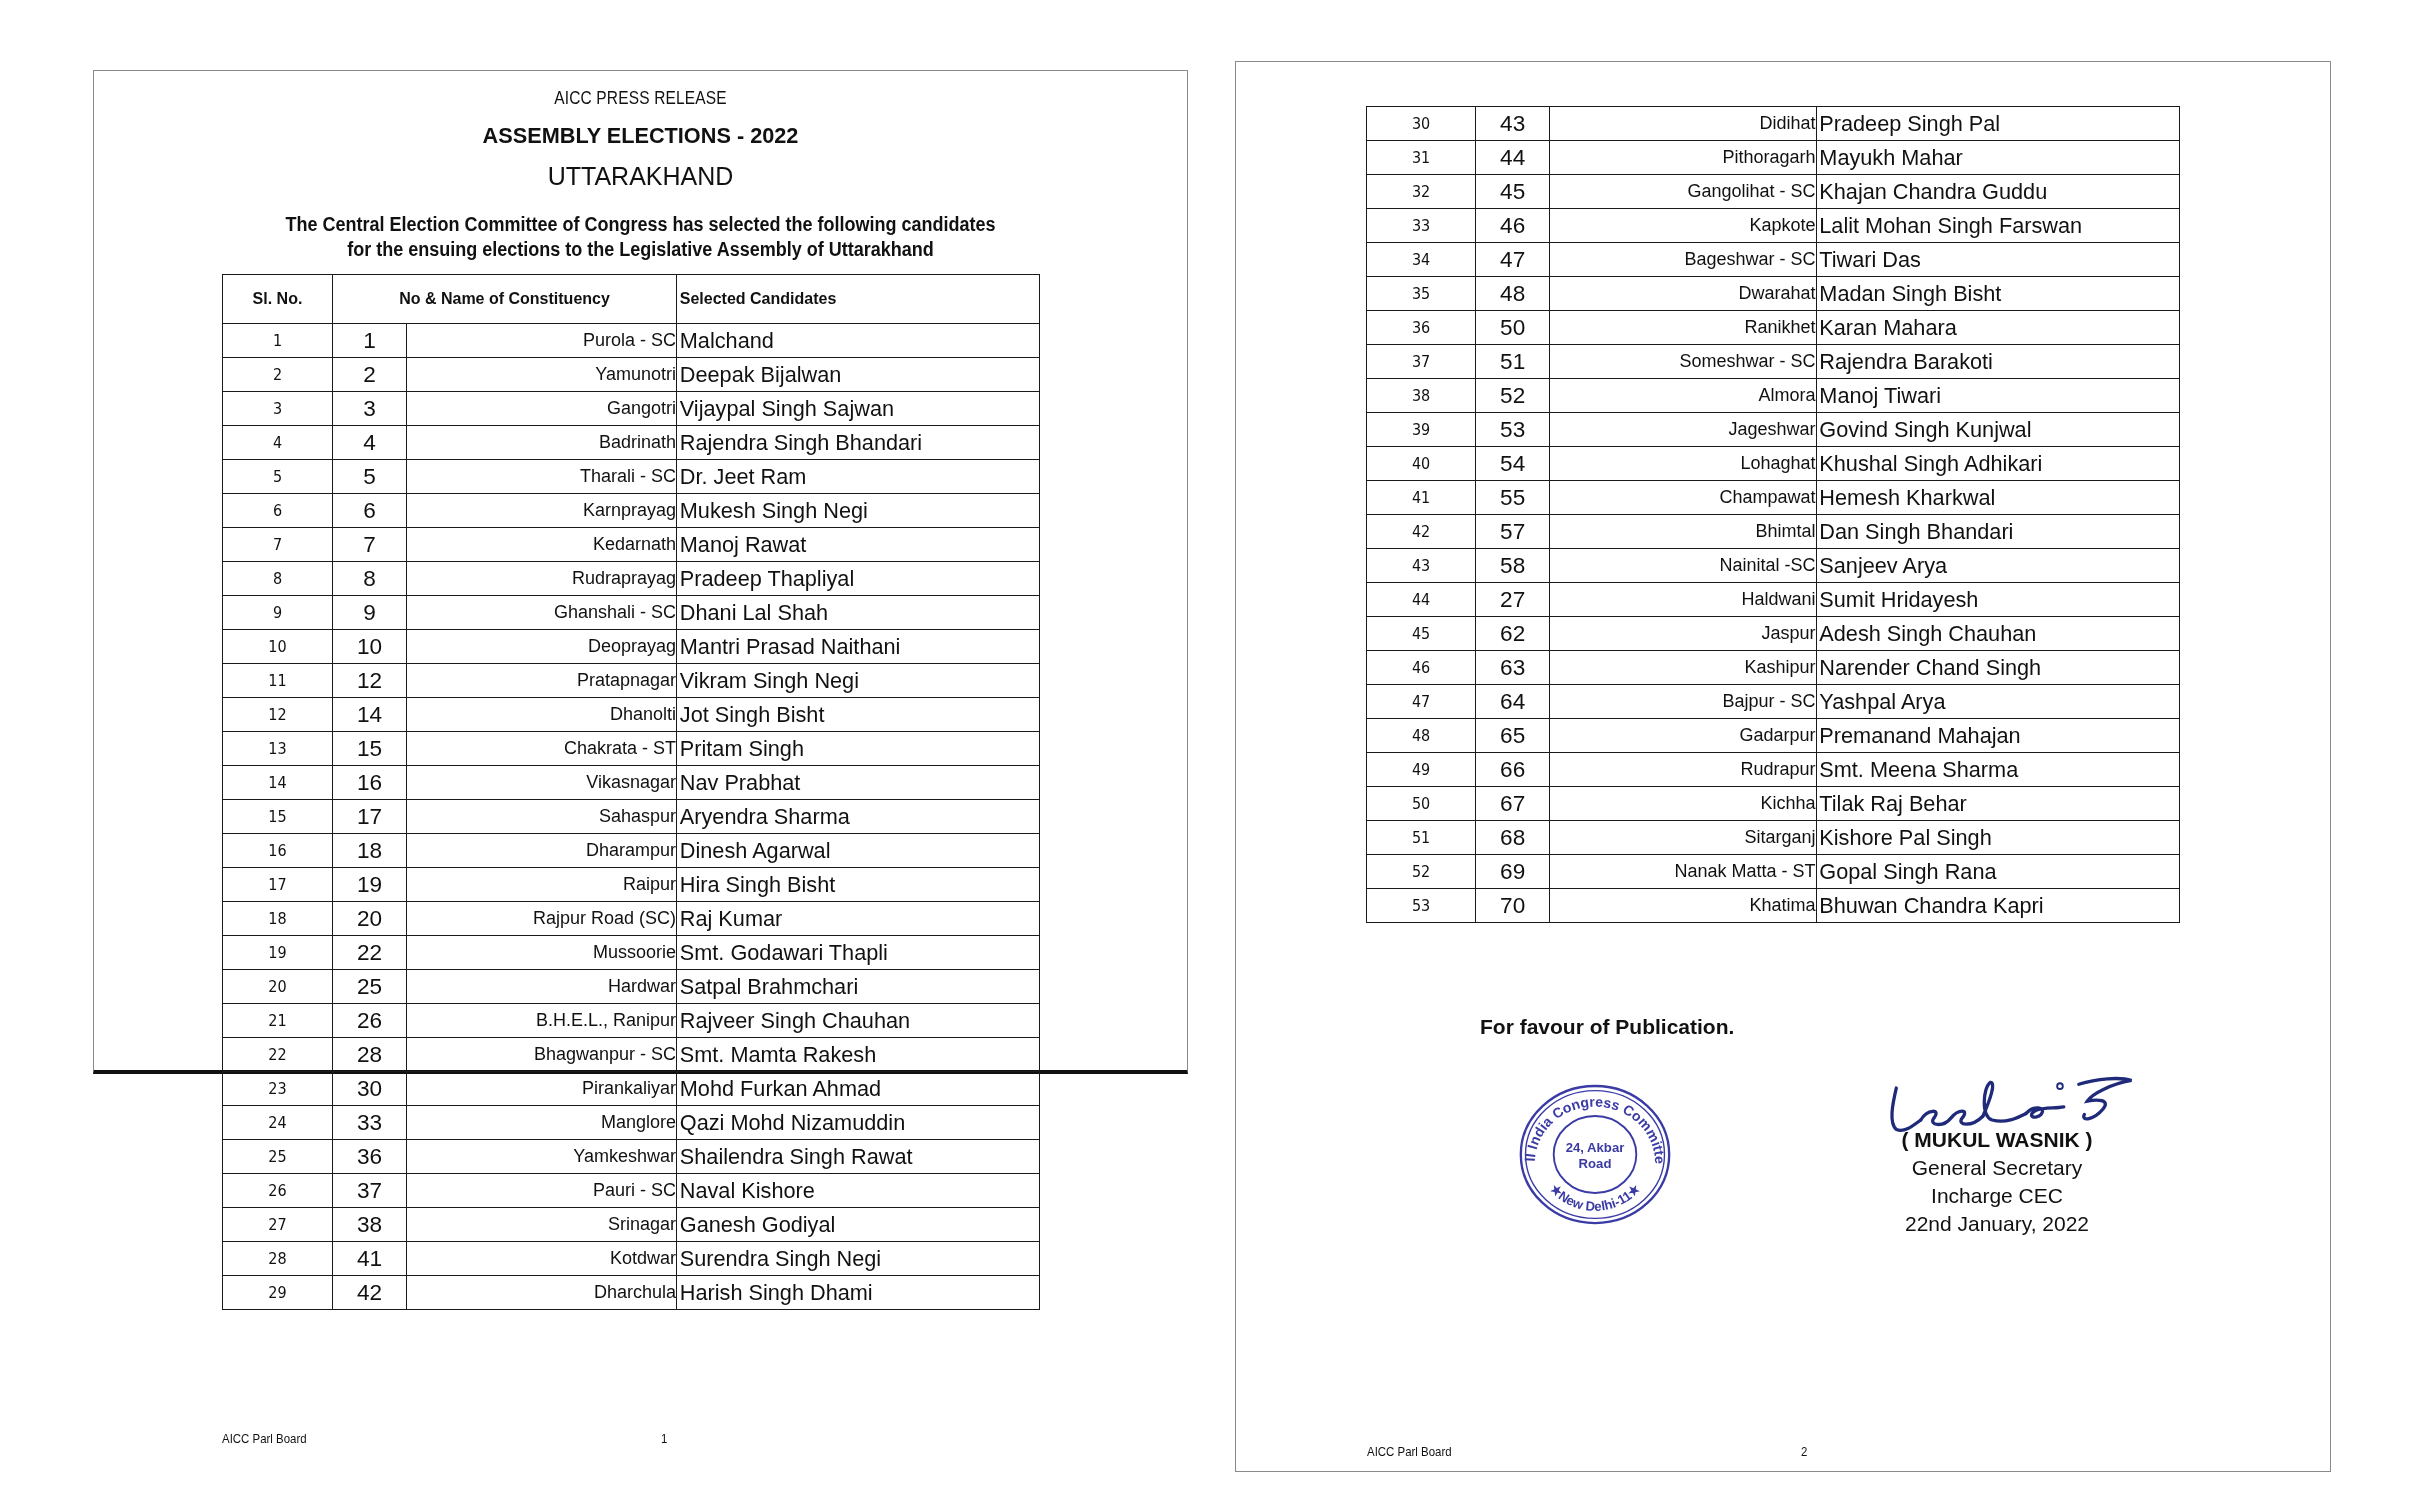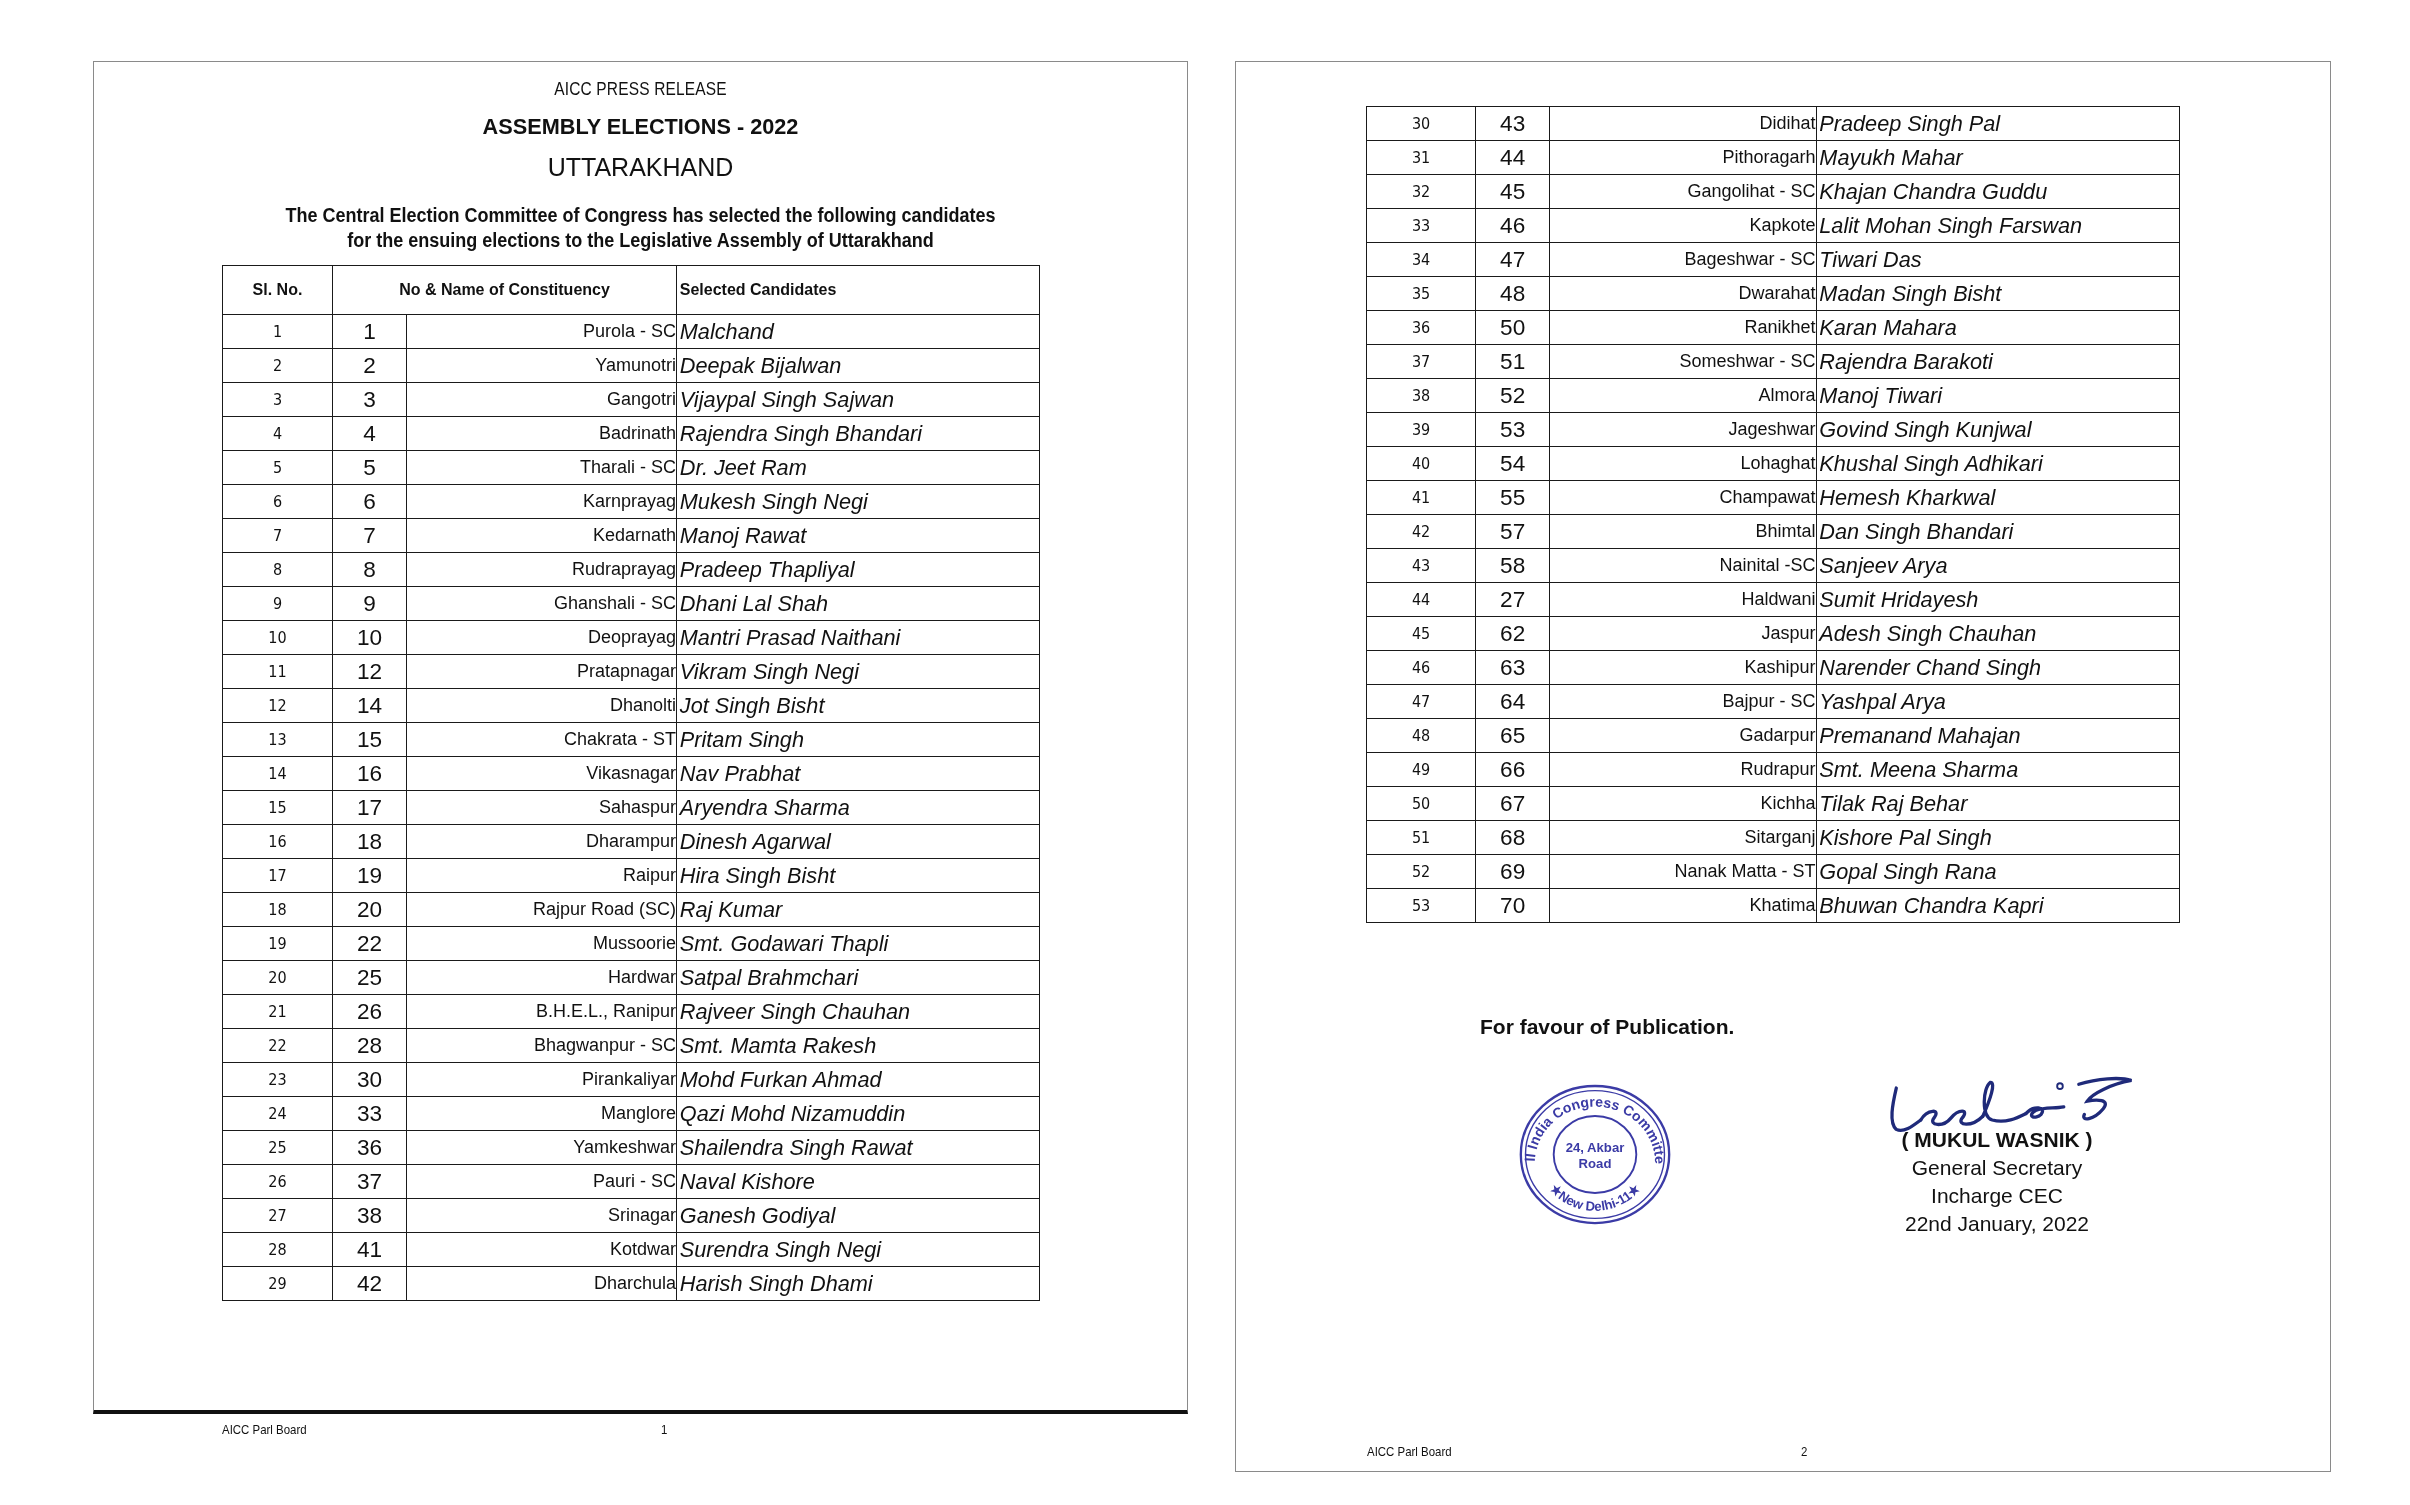--- a/index.html
+++ b/index.html
@@ -1,33 +1,33 @@
 <!DOCTYPE html>
 <html style="font-size:15px"><head>
 <meta charset="utf-8">
 <style>
   html, body { margin:0; padding:0; background:#ffffff; }
   body { width:2411px; height:1506px; position:relative; overflow:hidden; font-family:"Liberation Sans", sans-serif; color:#111; }
   .page { position:absolute; background:#fff; box-sizing:border-box; }
-  #page1 { left:93px; top:61px; width:1095px; height:1353px; border-top:1.9px solid #8a8a8a; border-left:1.9px solid #8a8a8a; border-right:1.9px solid #8a8a8a; border-bottom:4.7px solid #111; }
+  #page1 { left:93px; top:70px; width:1095px; height:1004px; border-top:1.9px solid #8a8a8a; border-left:1.9px solid #8a8a8a; border-right:1.9px solid #8a8a8a; border-bottom:4.7px solid #111; }
   #page2 { left:1235px; top:61px; width:1096px; height:1411px; border:1.9px solid #8a8a8a; }
   .center-text { position:absolute; left:0; width:100%; text-align:center; white-space:nowrap; }
   .pr { font-family:"Liberation Sans Narrow","Liberation Sans", sans-serif; font-size:18px; top:17px; transform:scaleX(0.86); letter-spacing:0.2px; }
   .h1 { font-size:21.7px; top:52px;font-weight:bold; }
   .h2 { font-size:25px; top:91px; }
   .intro { font-size:20px; font-weight:bold; line-height:25.4px; top:141px; transform:scaleX(0.9); }
   table.cand { position:absolute; border-collapse:collapse; table-layout:fixed; }
   table.cand td, table.cand th { border:1.9px solid #1a1a1a; padding:0; height:33px; white-space:nowrap; overflow:hidden; }
   table.cand th { font-size:16px; font-weight:bold; height:48px; }
   #t1 { left:128px; top:203px; width:817px; }
   #t2 { left:130px; top:44px; width:814px; }
   .c-sl { text-align:center; font-size:16px; font-family:"DejaVu Sans Condensed","DejaVu Sans", sans-serif; }
   .c-no { text-align:center; font-size:22.6px; }
   .c-name { text-align:right; font-size:18px; padding-left:2.8px !important; }
-  .c-cand { text-align:left; font-size:21.7px; padding-left:2.8px !important;font-style:italic; }
+  .c-cand { text-align:left; font-size:21.7px; padding-left:2.8px !important; }
   th.h-cand { text-align:left; padding-left:2.8px !important; }
   .footer { position:absolute; font-size:13px; font-family:"Liberation Sans", sans-serif; transform:scaleX(0.88); transform-origin:left center; }
   .fav { position:absolute; left:244px; top:953px; font-size:21px; font-weight:bold; white-space:nowrap;text-align:right; }
   .stamp { position:absolute; left:282px; top:1020px; width:154px; height:145px; }
   .sig { position:absolute; left:649px; top:1009px; width:254px; height:66px; }
   .signblock { position:absolute; left:648px; top:1064px; width:226px; text-align:center; font-size:21px; line-height:28px; }
   .signblock .nm { font-weight:bold; }
 </style>
 </head>
 <body>

